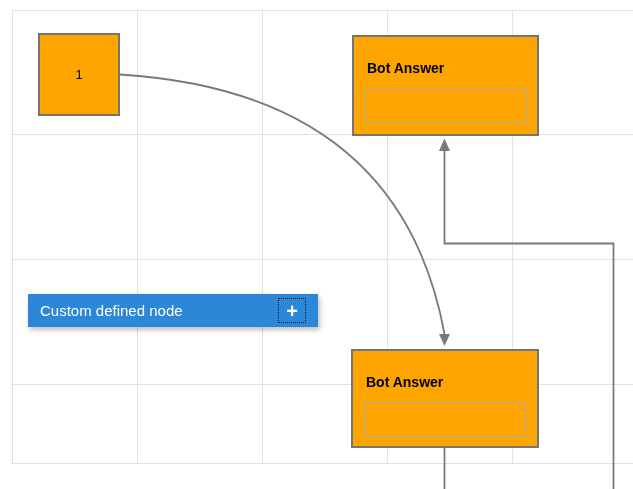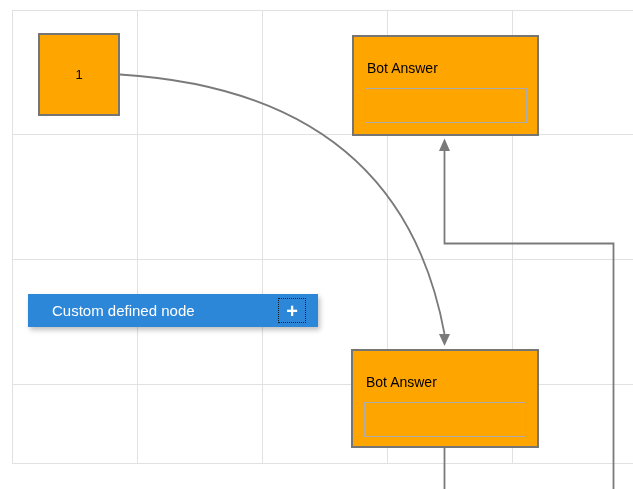--- a/index.html
+++ b/index.html
@@ -42,37 +42,38 @@
     font-size: 13px; color: #000;
   }
   .node-bot-top  { left: 352px; top: 35px;  width: 187px; height: 101px; }
   .node-bot-bottom { left: 351px; top: 349px; width: 188px; height: 99px; }
   .bot-title {
     position: absolute;
     left: 13px; top: 23px;
     font-size: 14px;
     color: #000000;
     white-space: nowrap;
+    font-weight: bold;
   }
   .bot-input {
     position: absolute;
     left: 11px; top: 51px;
     width: 162px; height: 35px;
     border: 1px solid #ababab;
     background: transparent;
   }
   .node-custom {
     position: absolute;
     left: 28px; top: 294px;
     width: 290px; height: 33px;
     background: var(--blue);
     color: #ffffff;
     font-size: 15px;
     line-height: 33px;
-    padding-left: 24px;
+    padding-left: 12px;
     box-shadow: 2px 3px 5px rgba(0,0,0,0.25);
     white-space: nowrap;
   }
   .plus-btn {
     position: absolute;
     left: 250px; top: 4px;
     width: 28px; height: 25px;
     border: 1px dotted #1a1a1a;
     display: flex; align-items: center; justify-content: center;
     color: #ffffff;

